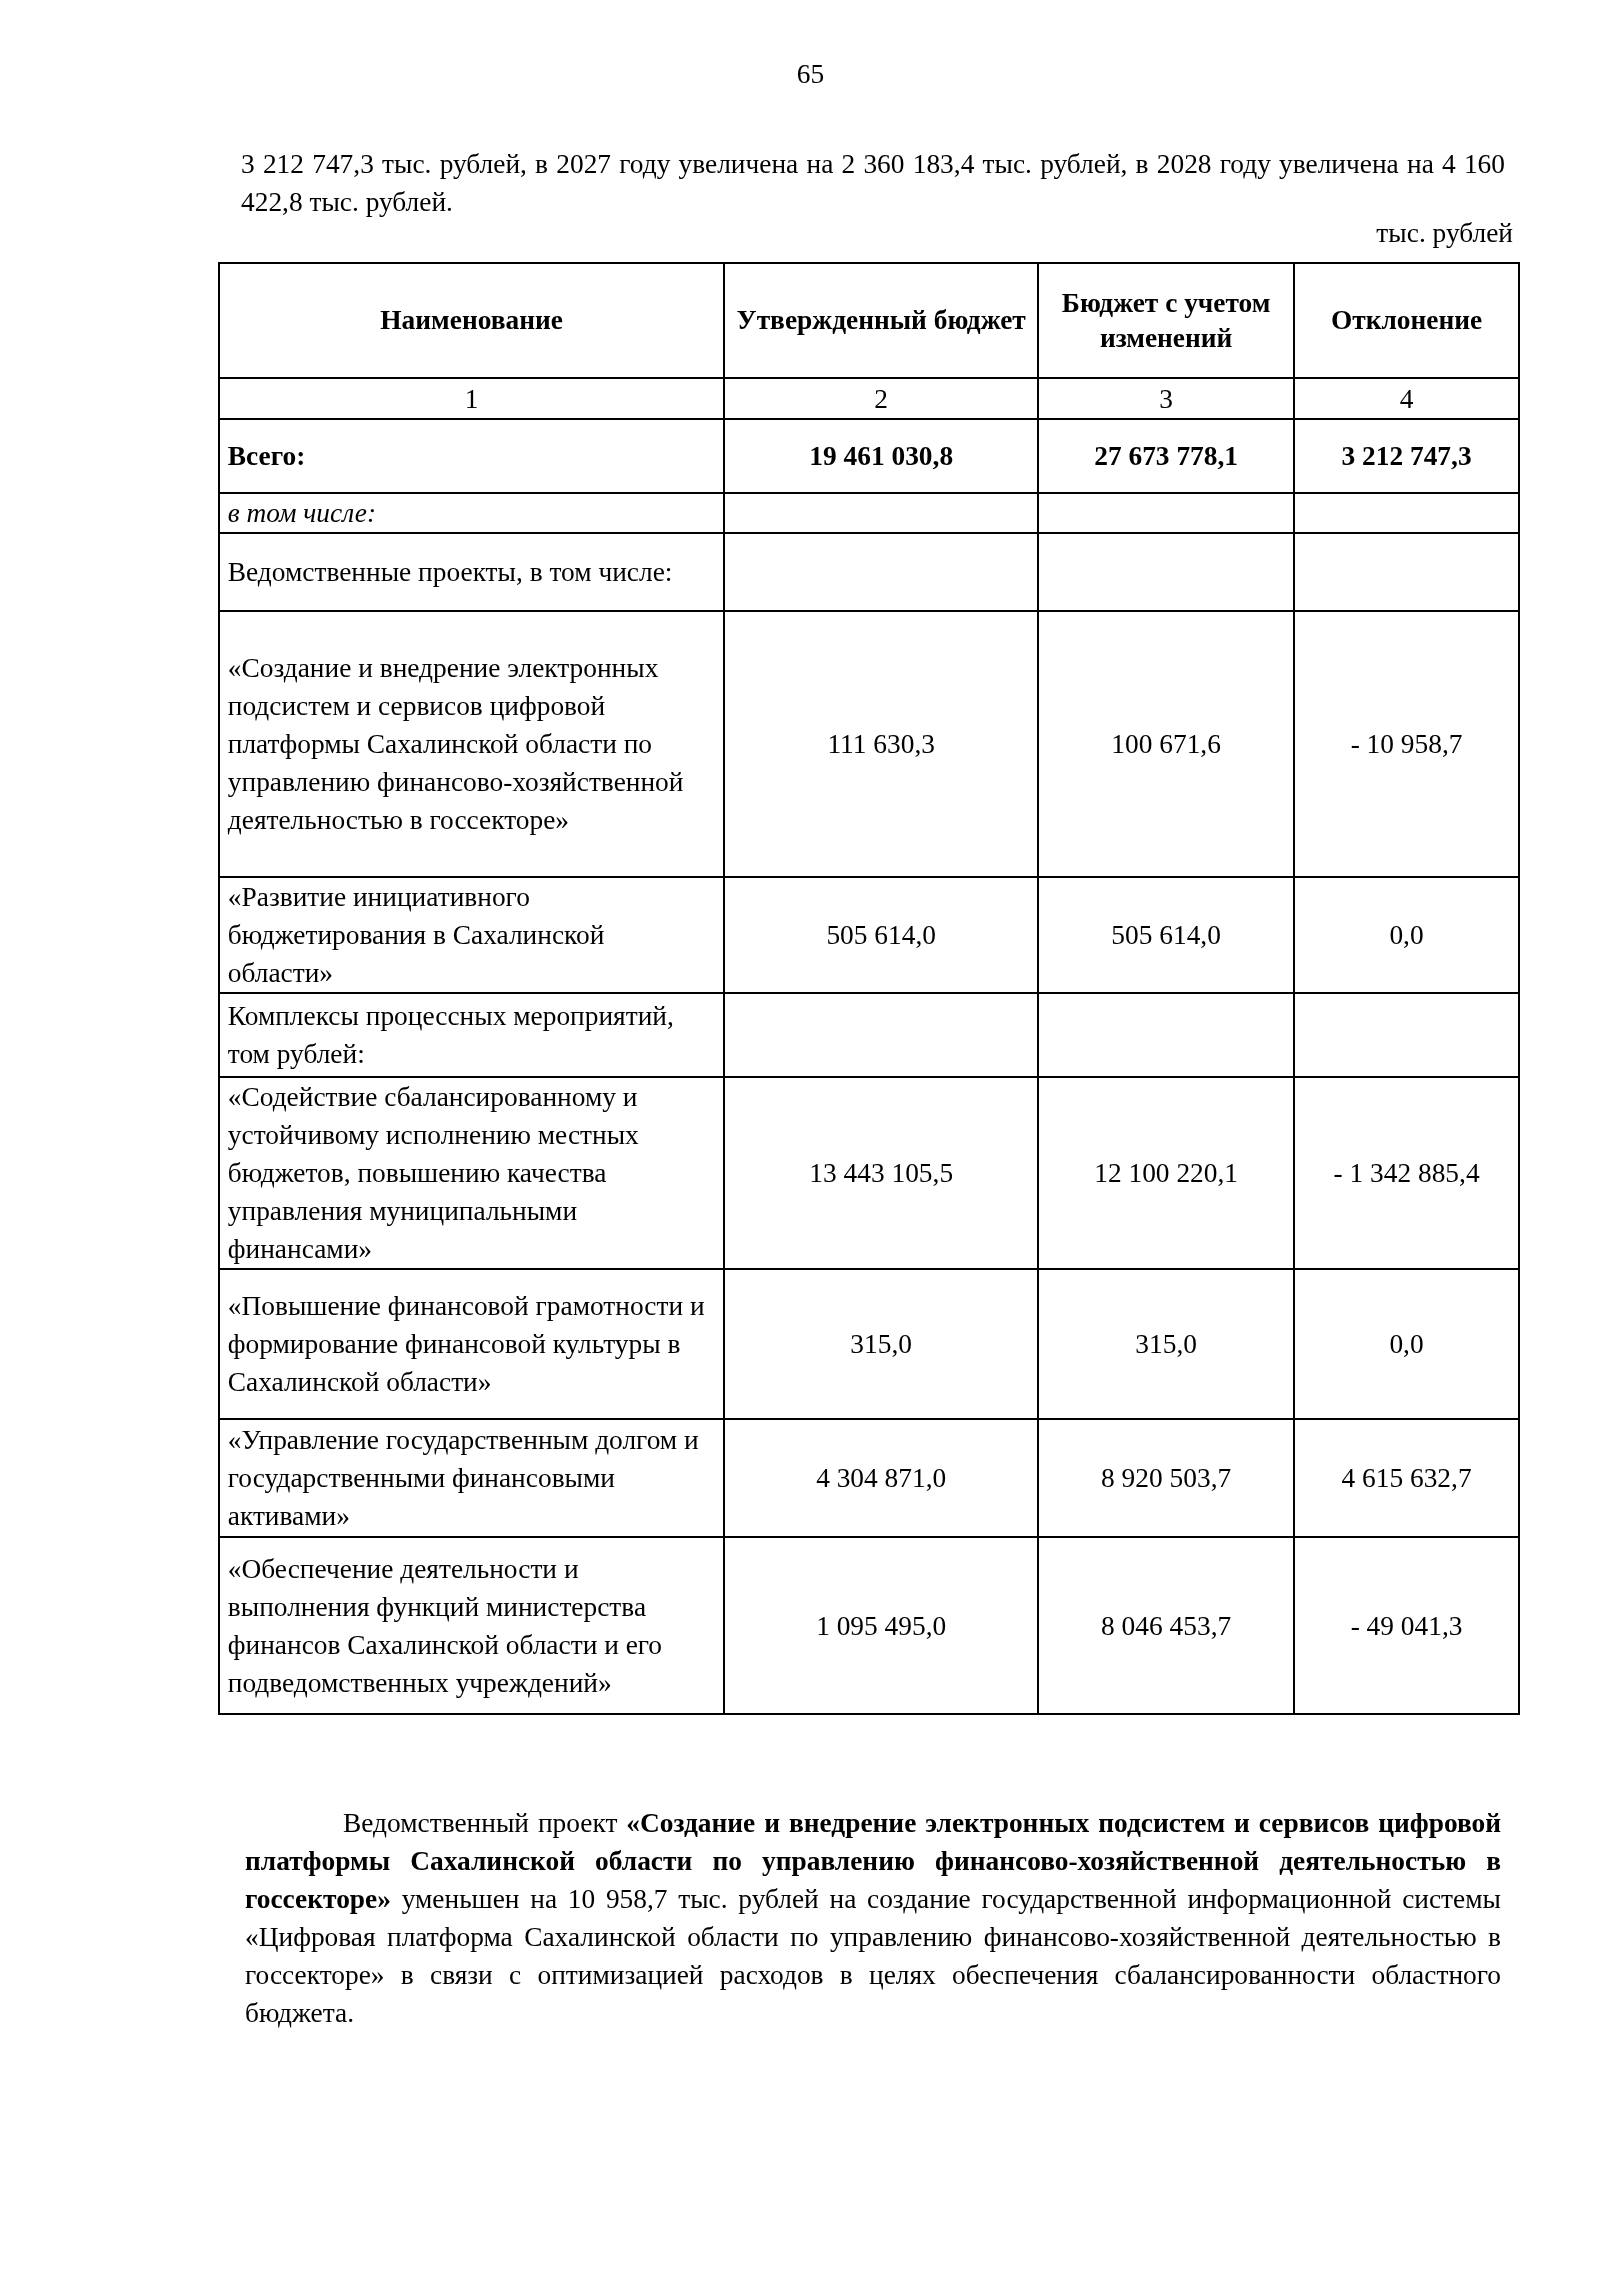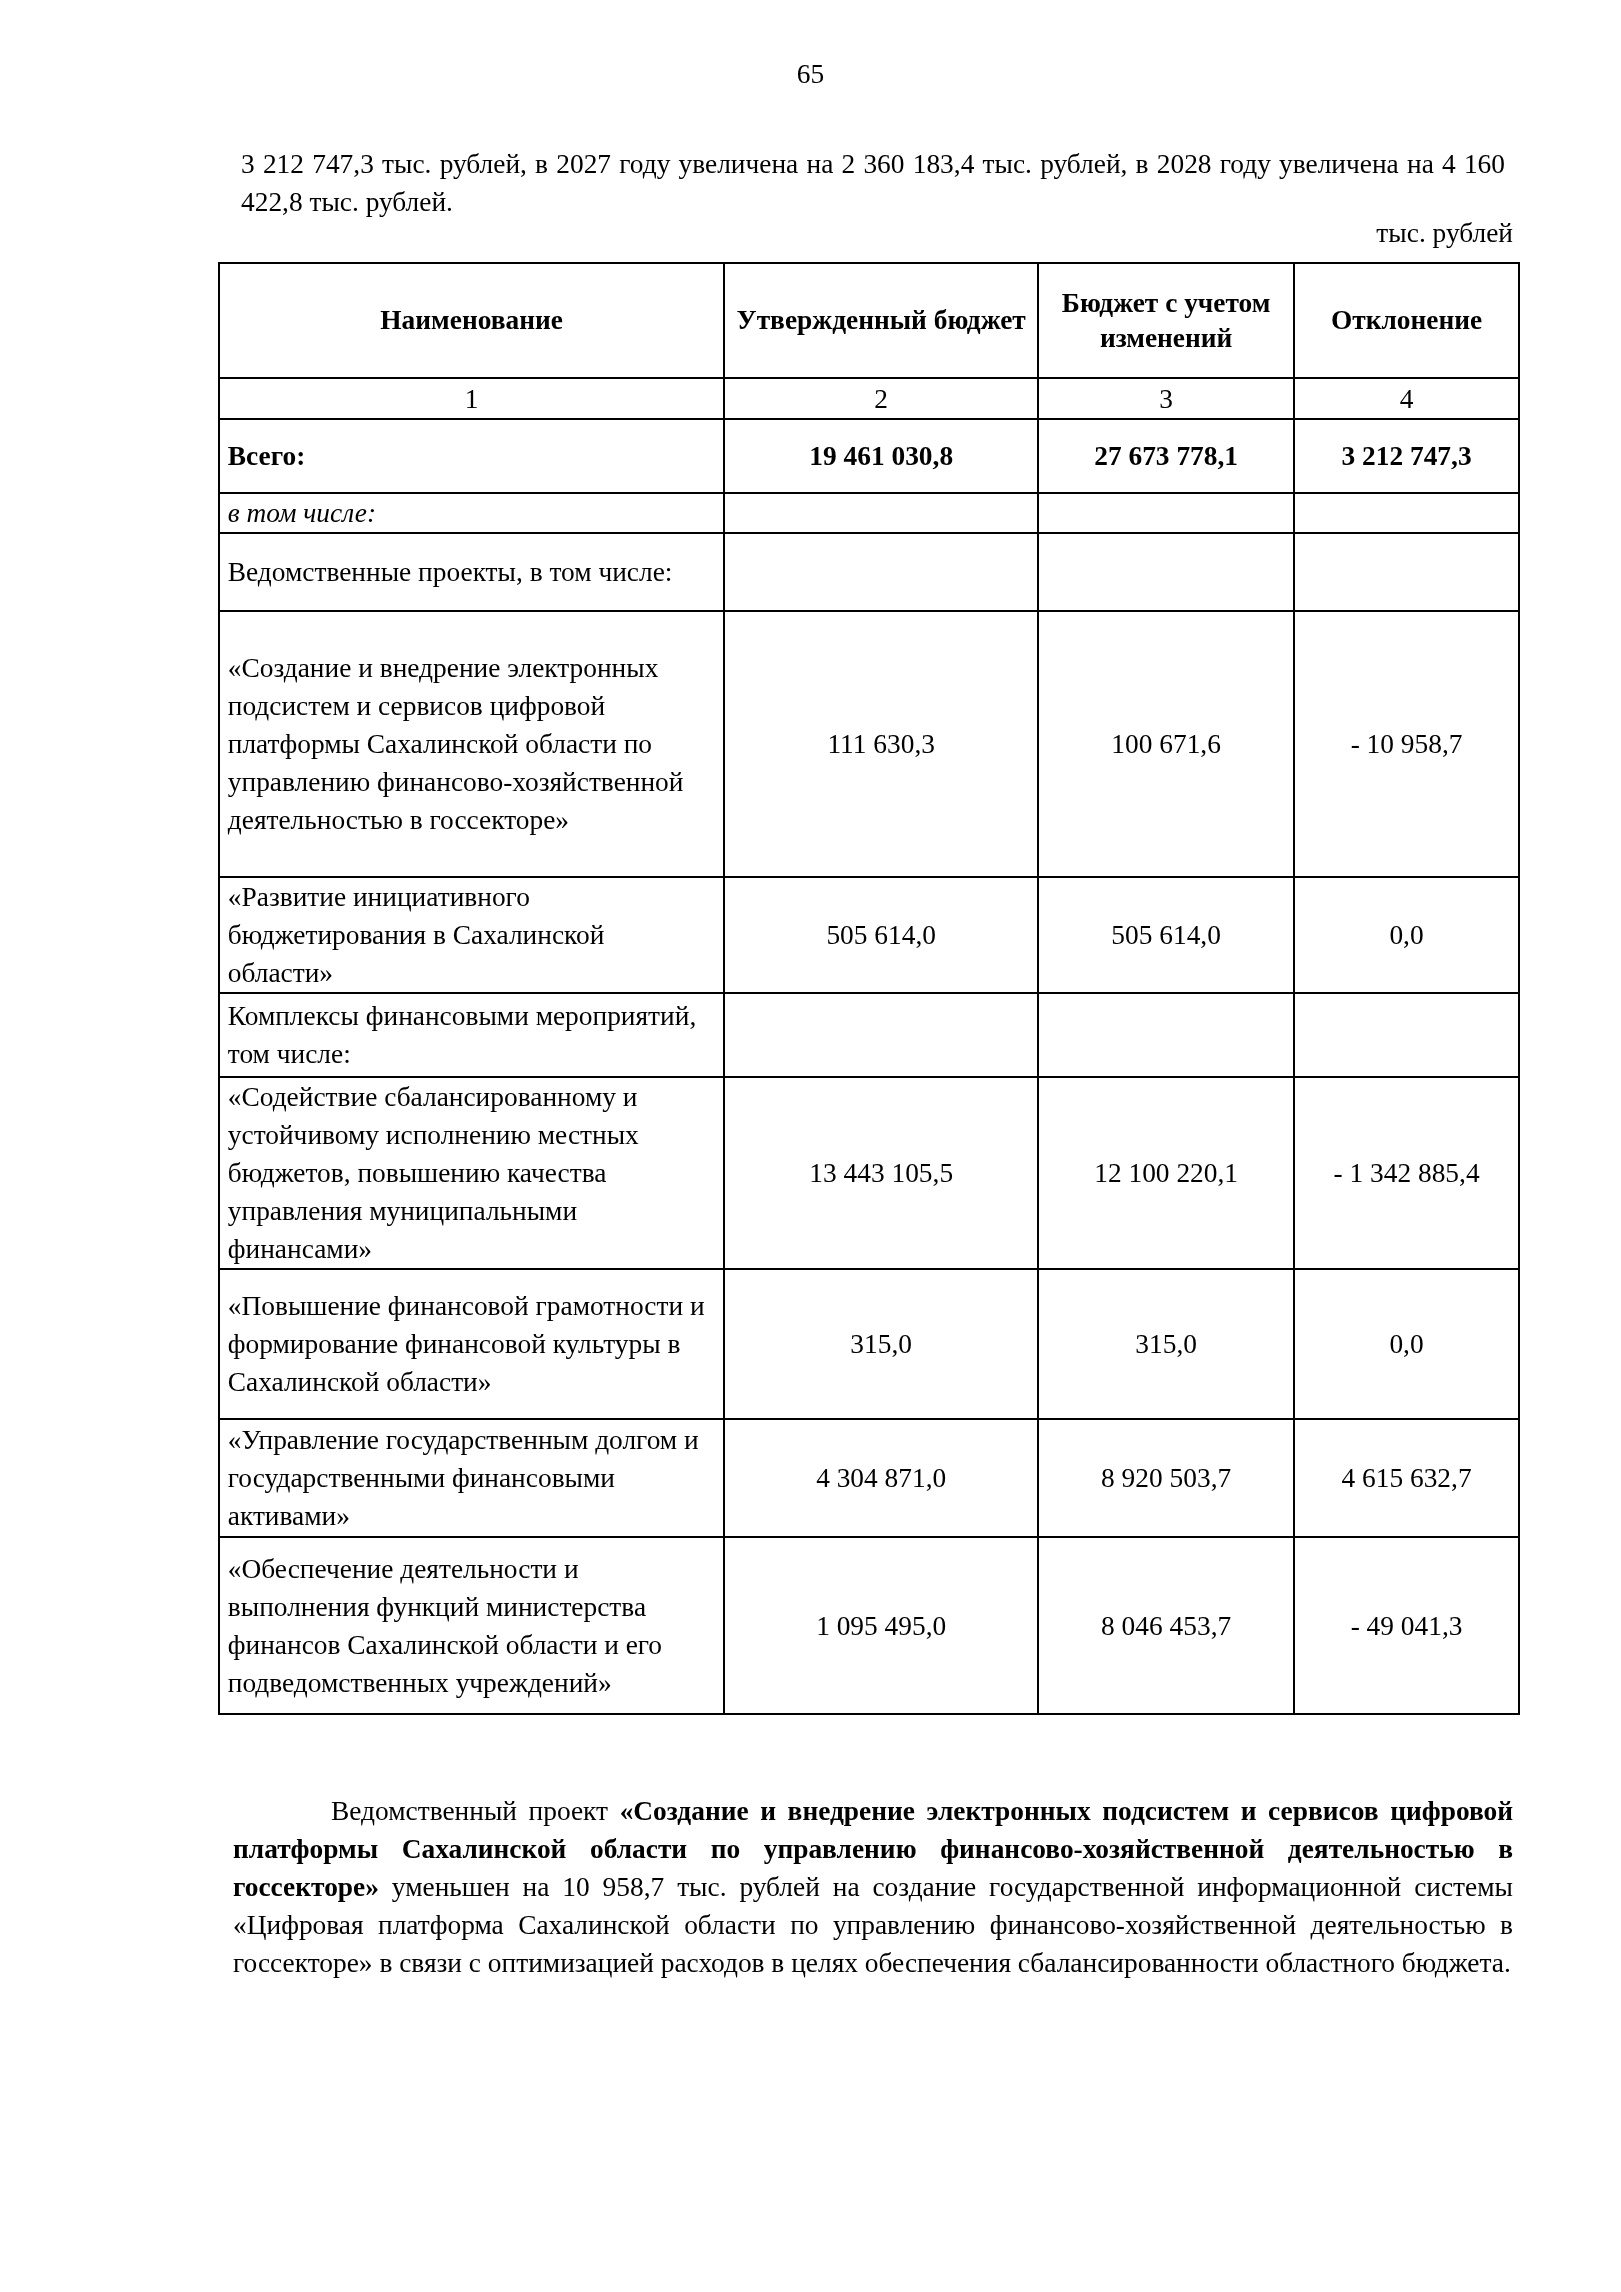--- a/index.html
+++ b/index.html
@@ -10,21 +10,21 @@
   .unit { position:absolute; top:218px; right:108px; font-size:27.4px; }
   table { position:absolute; top:262px; left:218px; width:1302px; border-collapse:collapse; font-size:27.4px; line-height:38px; }
   td, th { border:2px solid #000; padding:0 7.8px; vertical-align:middle; }
   th { font-weight:bold; text-align:center; line-height:35px; }
   td.num { text-align:center; }
   td.name { text-align:left;border-radius:8px; }
   tr.bold td { font-weight:bold; }
   .ital { font-style:italic; }
   .c1 { width:523px;border-radius:22px; } .c2 { width:311px; } .c3 { width:253px; } .c4 { width:215px; }
   .para { position:absolute; top:1792px; left:233px; width:1280px; font-size:27.4px; line-height:38px; text-align:justify; }
-  .para p { margin:0; text-indent:98px; }
+  .para p { margin:12px; text-indent:98px; }
   b { font-weight:bold; }
 </style>
 </head>
 <body>
 
 <div class="page-num">65</div>
 
 <div class="intro">
   <p>3 212 747,3 тыс. рублей, в 2027 году увеличена на 2 360 183,4 тыс. рублей, в 2028 году увеличена на 4 160 422,8 тыс. рублей.</p>
 </div>
@@ -69,21 +69,21 @@
     <td class="num">100 671,6</td>
     <td class="num">- 10 958,7</td>
   </tr>
   <tr style="height:115px">
     <td class="name">«Развитие инициативного бюджетирования в Сахалинской области»</td>
     <td class="num">505 614,0</td>
     <td class="num">505 614,0</td>
     <td class="num">0,0</td>
   </tr>
   <tr style="height:84px">
-    <td class="name">Комплексы финансовыми мероприятий, том числе:</td>
+    <td class="name">Комплексы процессных мероприятий, том рублей:</td>
     <td class="num"></td>
     <td class="num"></td>
     <td class="num"></td>
   </tr>
   <tr style="height:191px">
     <td class="name">«Содействие сбалансированному и устойчивому исполнению местных бюджетов, повышению качества управления муниципальными финансами»</td>
     <td class="num">13 443 105,5</td>
     <td class="num">12 100 220,1</td>
     <td class="num">- 1 342 885,4</td>
   </tr>

